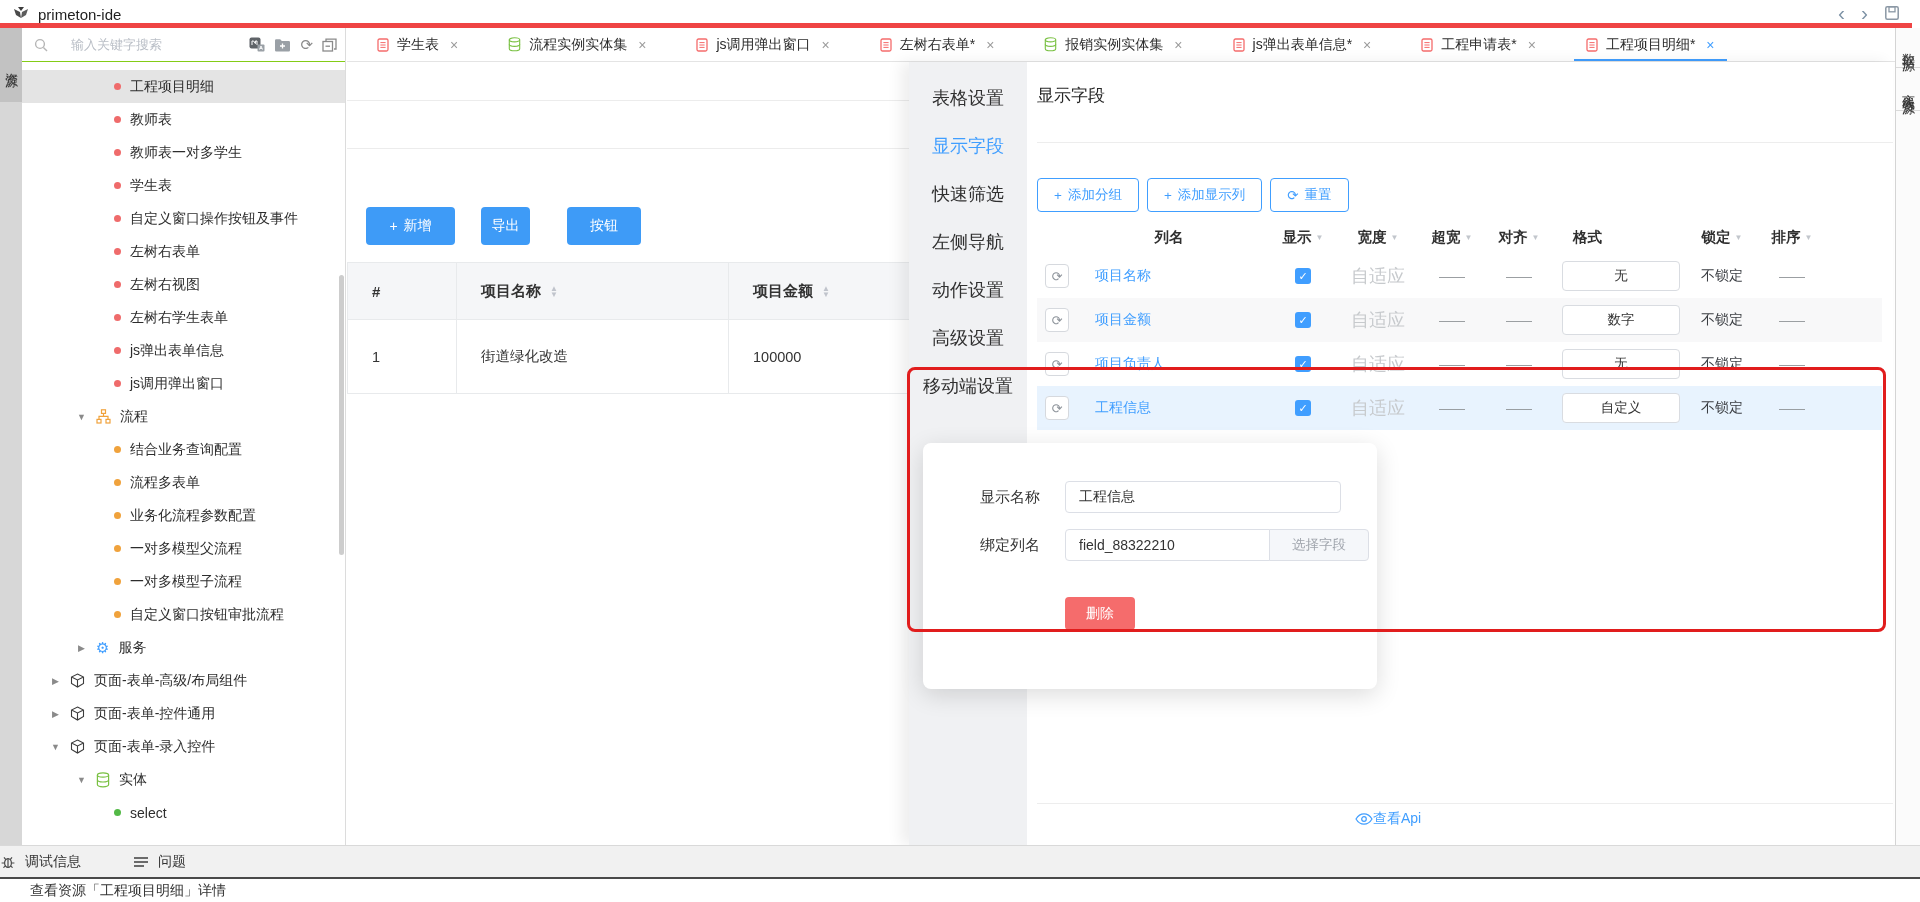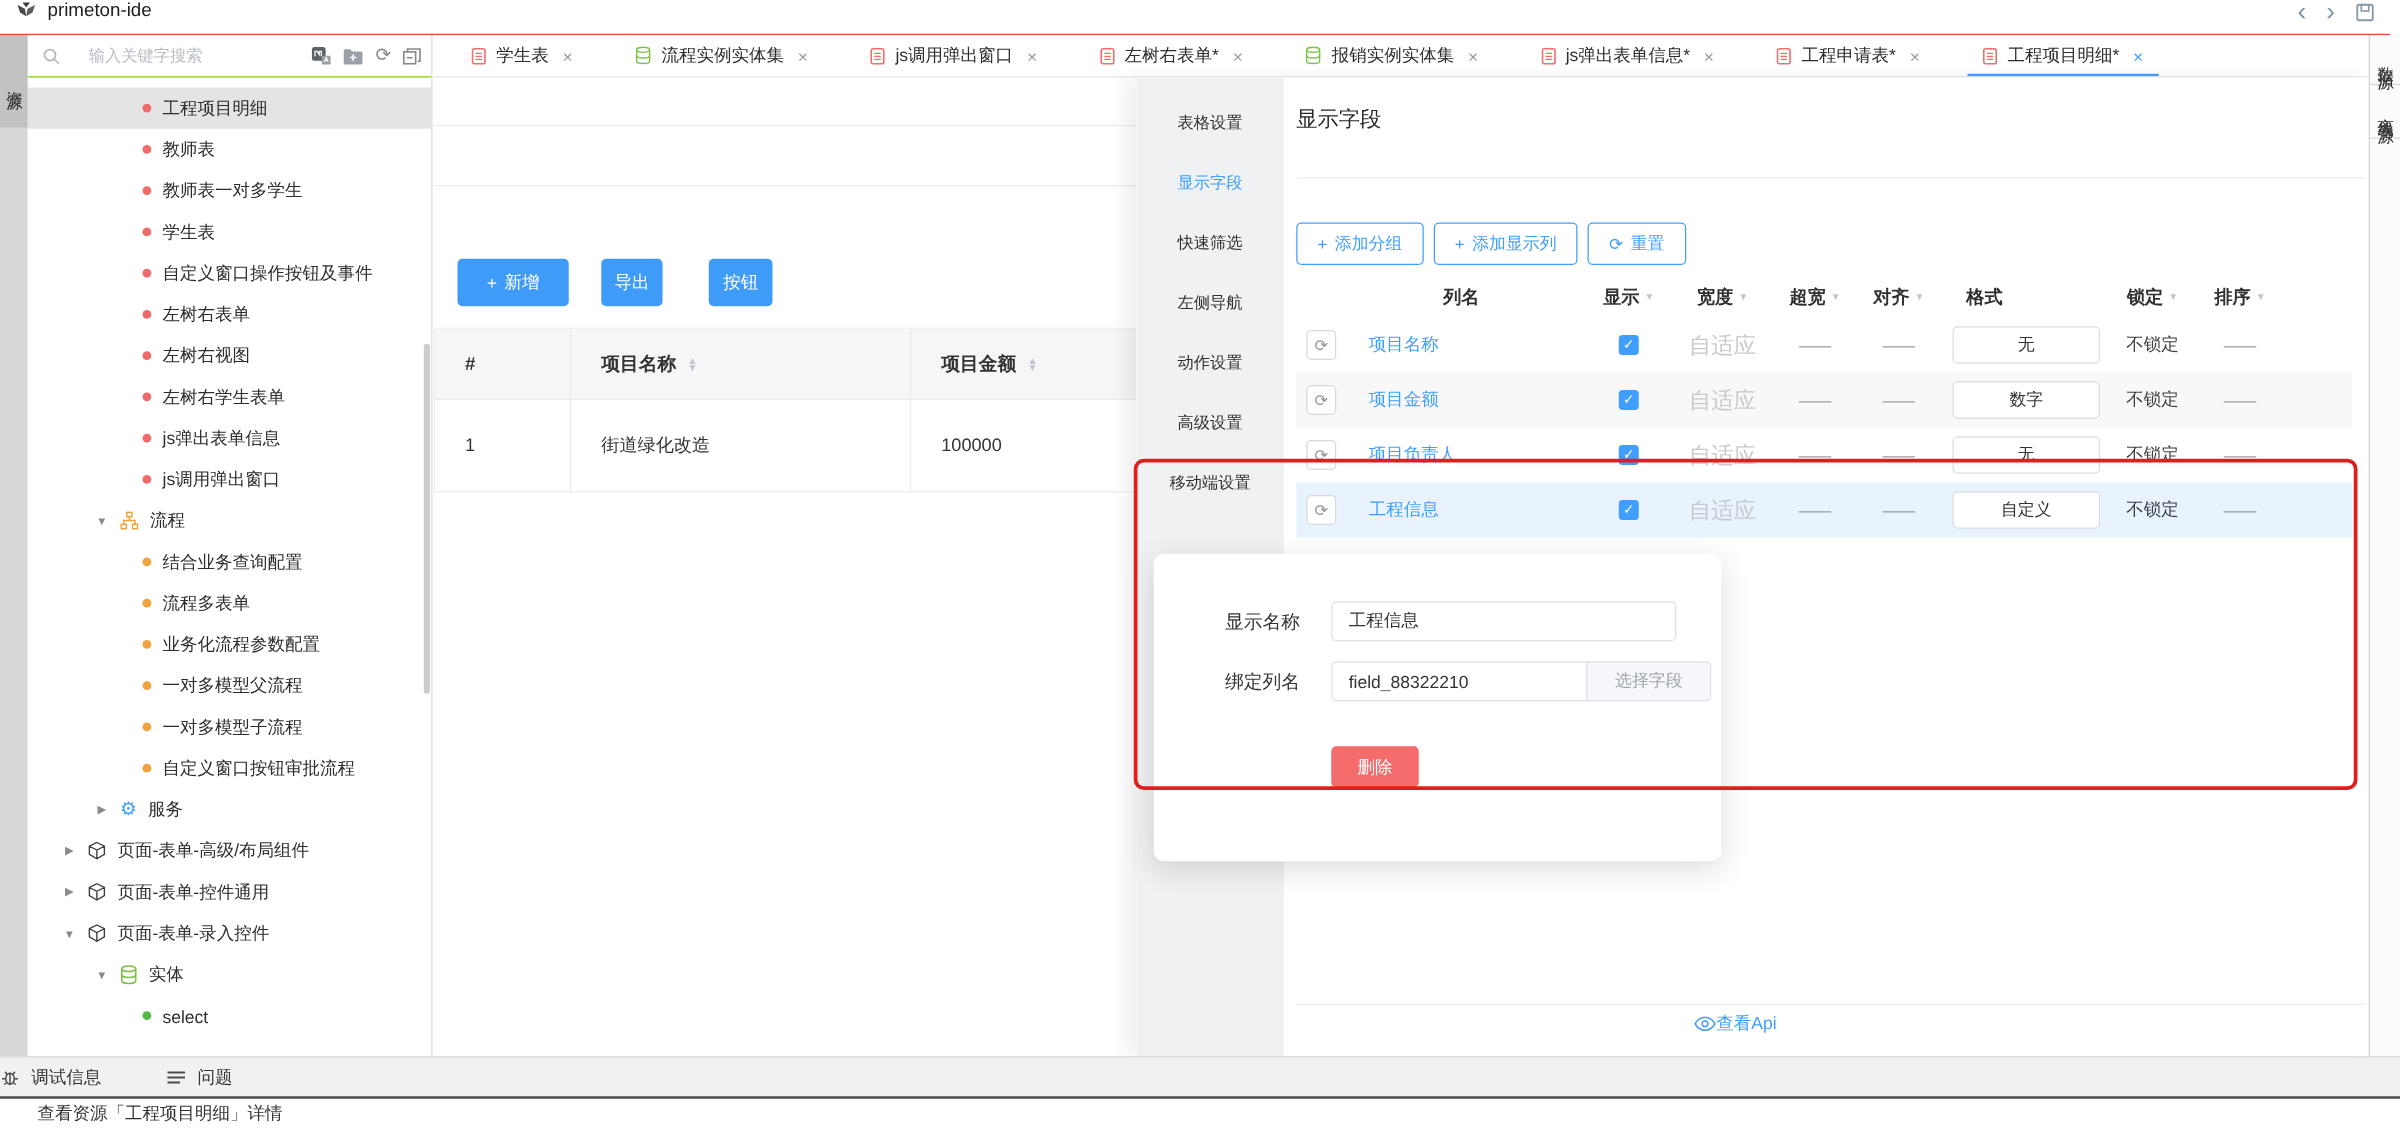--- a/index.html
+++ b/index.html
@@ -2,21 +2,21 @@
 <html><head>
 <meta charset="utf-8">
 <style>
   * { margin:0; padding:0; box-sizing:border-box; }
   html,body { background:#fff; }
   body { font-family:"Liberation Sans","DejaVu Sans",sans-serif; }
   .root { position:relative; width:1920px; height:902px; overflow:hidden; background:#fff; color:#2f2f2f; }
 
   
   .titlebar { position:absolute; left:0; top:0; width:1912px; height:28px; background:#fff;
-              border-bottom:1px solid #ef4444; display:flex; align-items:flex-start; padding:0 12px; z-index:40; }
+              border-bottom:5px solid #ef4444; display:flex; align-items:flex-end; padding:0 12px; z-index:40; }
   .app-title { font-size:15px; color:#1f1f1f; margin-left:8px; }
   .titlebar-right { margin-left:auto; display:flex; align-items:center; gap:16px; color:#7e93a6; }
   .nav-arrow { font-size:21px; line-height:20px; color:#7e93a6; cursor:pointer; }
 
   
   .left-strip { position:absolute; left:0; top:28px; width:22px; height:849px; background:#d7d7d7; z-index:6; }
   .dock-tab-left { position:absolute; left:0; top:0; width:22px; height:74px; background:#c2c2c2;
                    display:flex; align-items:center; justify-content:center; }
   .vtext { writing-mode:vertical-rl; text-orientation:upright; letter-spacing:3px; font-size:13px; color:#333; }
 
@@ -57,21 +57,21 @@
   .data-table table { border-collapse:collapse; table-layout:fixed; width:700px; }
   .data-table th, .data-table td { border:1px solid #e8eaec; text-align:left; padding-left:24px; font-size:14.5px; color:#333; }
   .data-table th { height:57px; background:#f5f6f8; font-weight:bold; font-size:15px; }
   .data-table td { height:74px; background:#fff; font-weight:normal; }
   .sorter { display:inline-flex; flex-direction:column; vertical-align:middle; margin-left:9px; line-height:6px; font-size:8px; color:#c0c4cc; }
 
   
   .panel { position:absolute; left:909px; top:62px; width:984px; height:783px; background:#fff;
            box-shadow:-8px 0 14px rgba(0,0,0,.07); z-index:8; }
   .panel-nav { position:absolute; left:0; top:0; width:118px; height:100%; background:#f0f1f3; padding-top:12px; }
-  .pnav-item { height:48px; display:flex; align-items:center; justify-content:center; font-size:13px; color:#303030; cursor:pointer; }
+  .pnav-item { height:48px; display:flex; align-items:center; justify-content:center; font-size:18px; color:#303030; cursor:pointer; }
   .pnav-item.active { color:#409eff; }
   .panel-title { position:absolute; left:128px; top:22px; font-size:17px; color:#262626; }
   .pdiv { position:absolute; left:128px; right:0; height:1px; background:#ededed; }
   .pbtns { position:absolute; left:128px; top:116px; display:flex; gap:8px; }
   .btn-outline { height:34px; padding:0 16px; background:#fff; border:1px solid #409eff; border-radius:4px;
                  color:#409eff; font-size:13.5px; display:flex; align-items:center; justify-content:center; gap:6px; cursor:pointer; }
   .stable { position:absolute; left:128px; top:158px; width:845px; }
   .srow { display:grid; grid-template-columns:44px 190px 64px 86px 62px 72px 132px 70px 70px; align-items:center; height:44px; }
   .srow.head { height:34px; font-weight:bold; font-size:14.5px; color:#303030; }
   .srow.alt { background:#f8f8f9; }
@@ -415,21 +415,21 @@
     <div class="hline" style="top:38px"></div>
     <div class="hline" style="top:86px"></div>
     <div class="toolbar">
       <button class="btn-primary" style="width:89px;margin-right:26px">
           <span>+</span>
           <span>新增</span>
         </button>
       <button class="btn-primary" style="width:49px;margin-right:37px">
           <span>导出</span>
         </button>
-      <button class="btn-primary" style="width:51px">
+      <button class="btn-primary" style="width:74px">
           <span>按钮</span>
         </button>
     </div>
     <div class="data-table">
       <table>
         <colgroup>
             <col style="width:109px">
             <col style="width:272px">
             <col style="width:319px">
           </colgroup>

